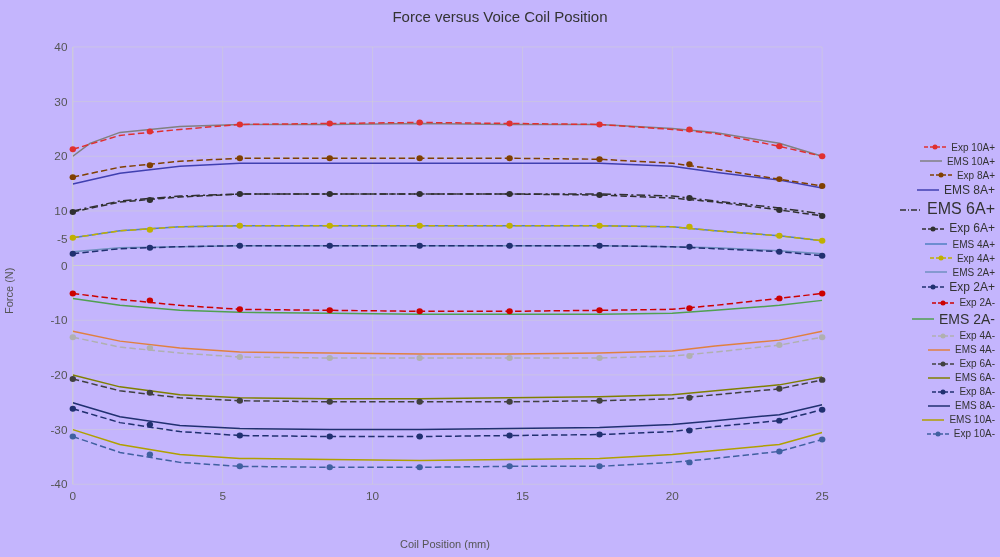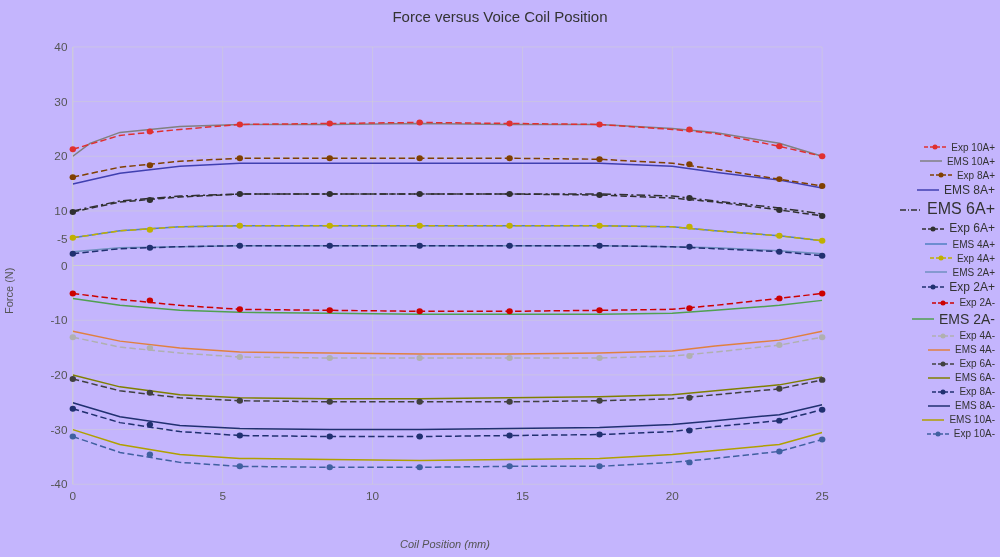--- a/index.html
+++ b/index.html
@@ -58,21 +58,20 @@
       height: 100%;
     }
     .x-axis-label {
       text-align: center;
       font-size: 11px;
       color: #555;
       position: absolute;
       bottom: 4px;
       left: 0;
       right: 0;
-      font-style: italic;
     }
     .legend {
       width: 130px;
       display: flex;
       flex-direction: column;
       justify-content: center;
       font-size: 10px;
       padding-right: 5px;
       padding-left: 5px;
       gap: 1px;

